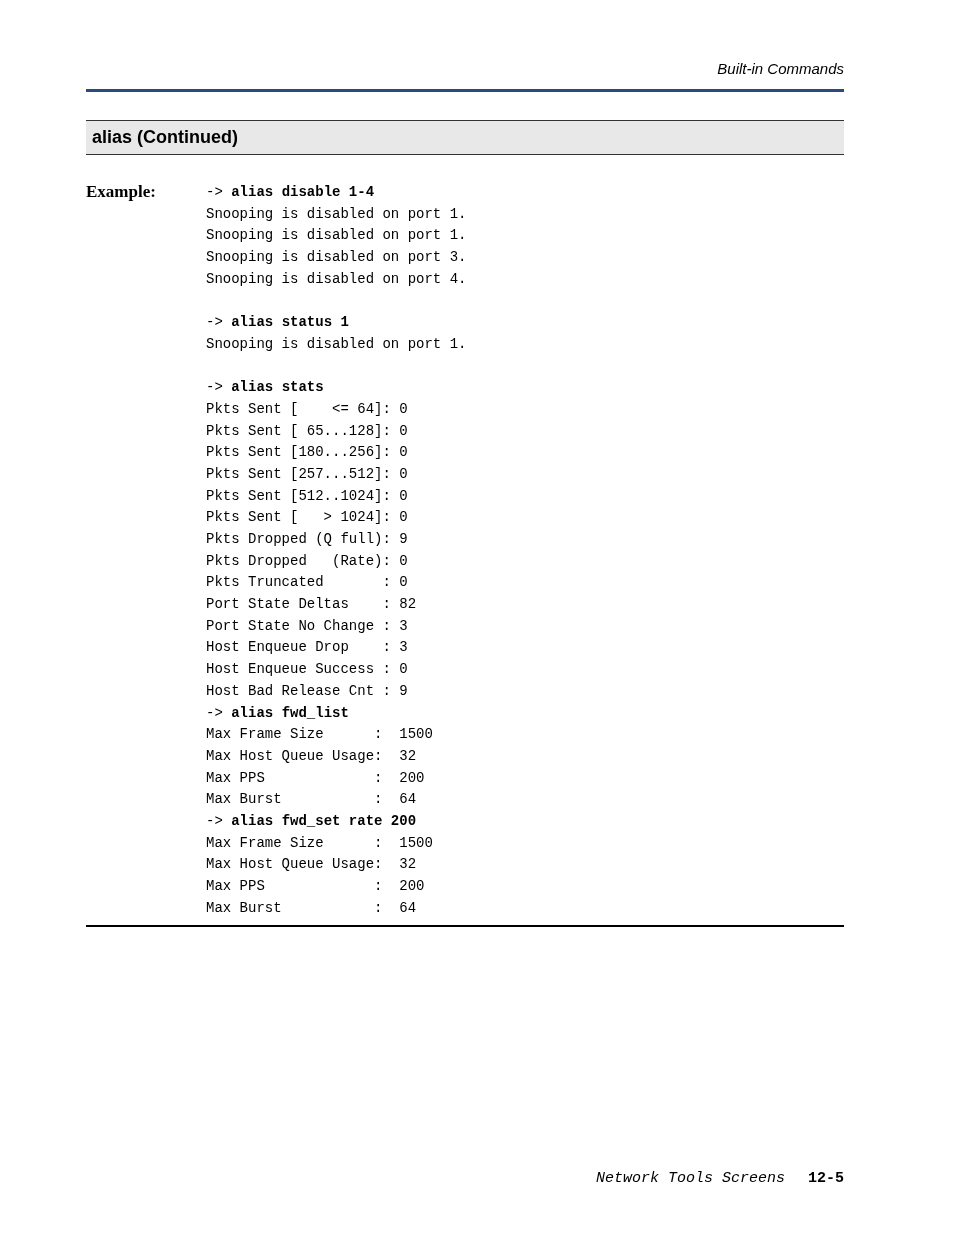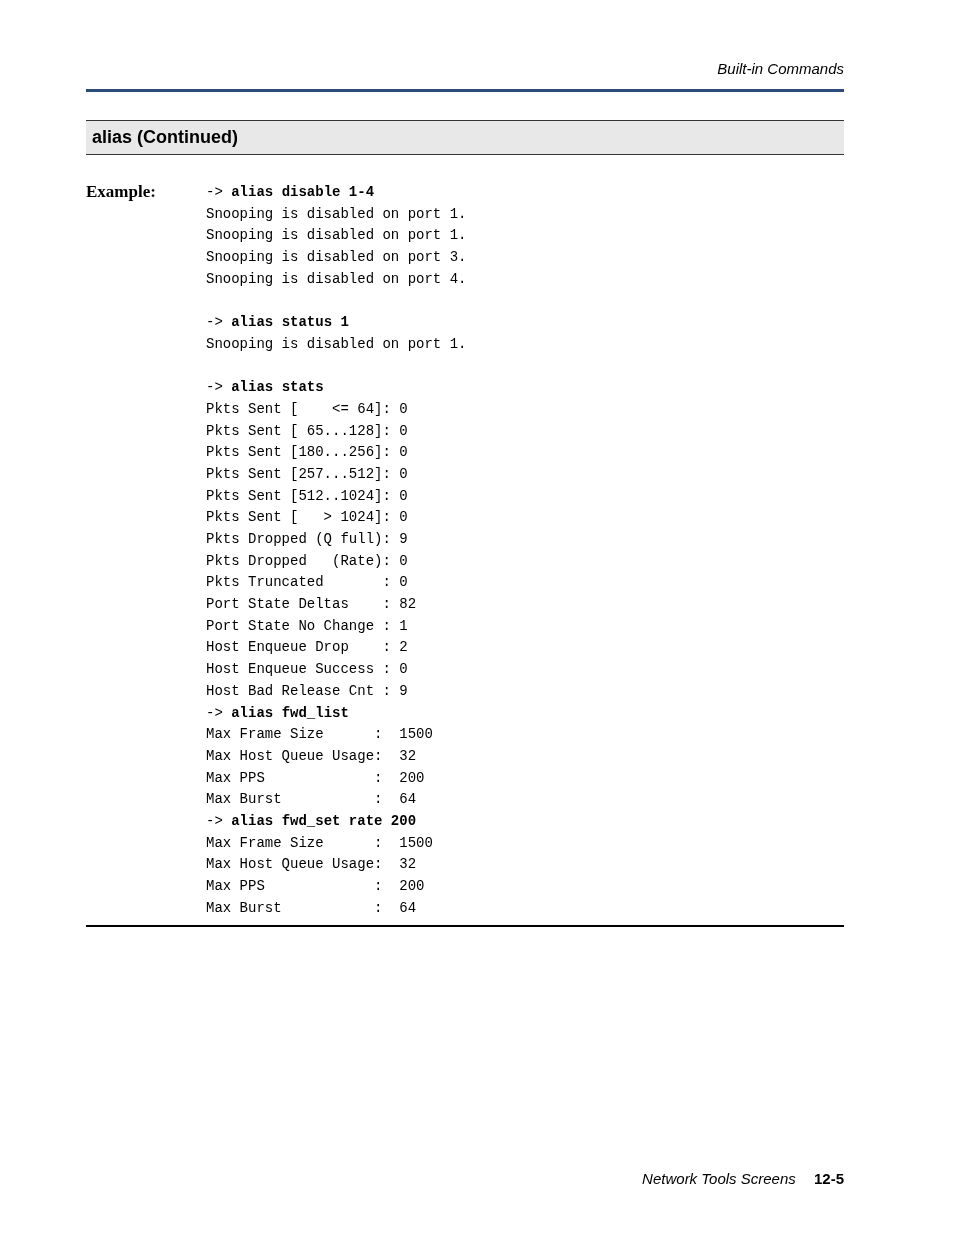--- a/index.html
+++ b/index.html
@@ -67,21 +67,21 @@
     font-family: Liberation Mono, monospace;
   }
   .bottom-rule {
     border-top: 2px solid #000;
     margin-top: 6px;
   }
   .footer {
     position: absolute;
     bottom: 48px;
     right: 72px;
-    font-family: Liberation Sans, sans-serif;
+    font-family: Liberation Mono, monospace;
     font-style: italic;
     font-size: 15px;
     color: #000;
   }
   .footer .pagenum {
     font-style: normal;
     font-weight: bold;
     margin-left: 14px;
   }
 </style>
@@ -111,22 +111,22 @@
 <span>Pkts Sent [    &lt;= 64]: 0</span>
 <span>Pkts Sent [ 65...128]: 0</span>
 <span>Pkts Sent [180...256]: 0</span>
 <span>Pkts Sent [257...512]: 0</span>
 <span>Pkts Sent [512..1024]: 0</span>
 <span>Pkts Sent [   &gt; 1024]: 0</span>
 <span>Pkts Dropped (Q full): 9</span>
 <span>Pkts Dropped   (Rate): 0</span>
 <span>Pkts Truncated       : 0</span>
 <span>Port State Deltas    : 82</span>
-<span>Port State No Change : 1</span>
-<span>Host Enqueue Drop    : 2</span>
+<span>Port State No Change : 3</span>
+<span>Host Enqueue Drop    : 3</span>
 <span>Host Enqueue Success : 0</span>
 <span>Host Bad Release Cnt : 9</span>
 <span>-&gt; </span><span class="bold">alias fwd_list</span>
 <span>Max Frame Size      :  1500</span>
 <span>Max Host Queue Usage:  32</span>
 <span>Max PPS             :  200</span>
 <span>Max Burst           :  64</span>
 <span>-&gt; </span><span class="bold">alias fwd_set rate 200</span>
 <span>Max Frame Size      :  1500</span>
 <span>Max Host Queue Usage:  32</span>

